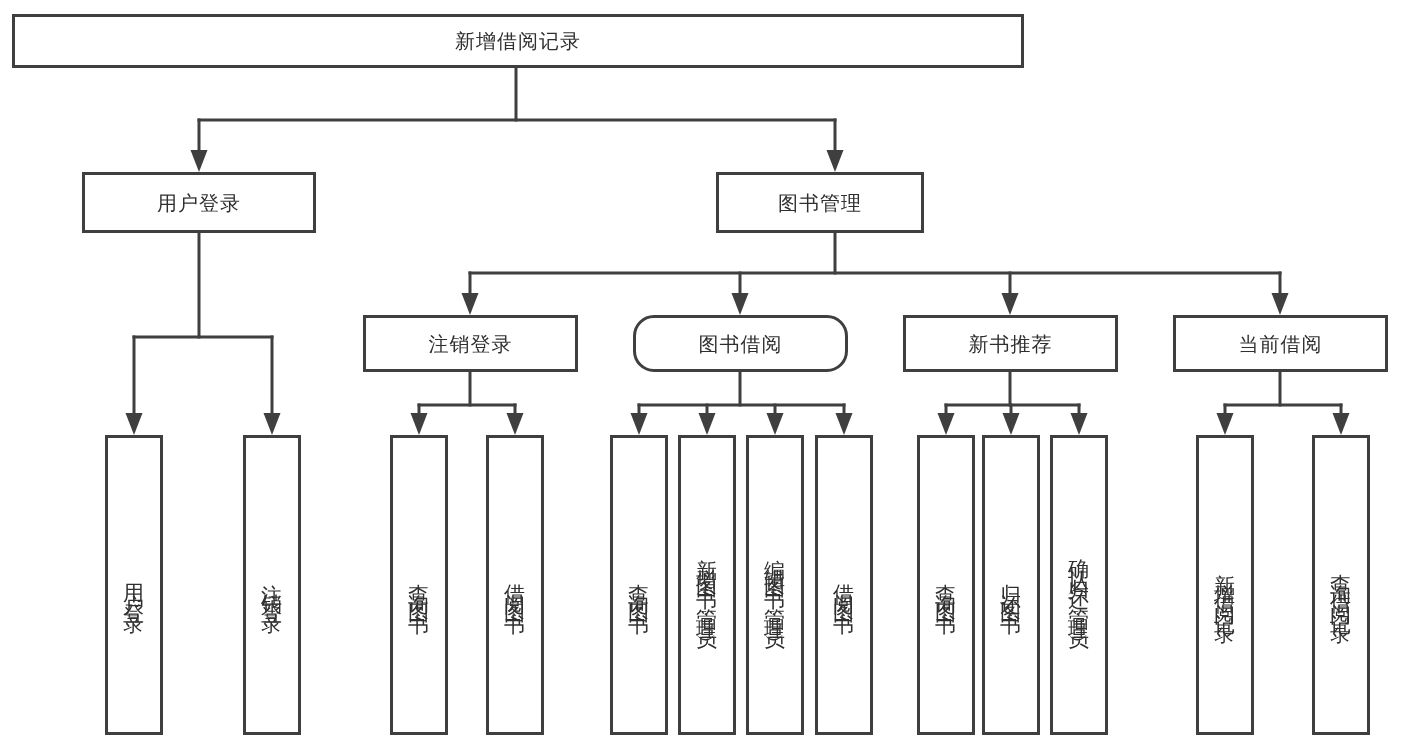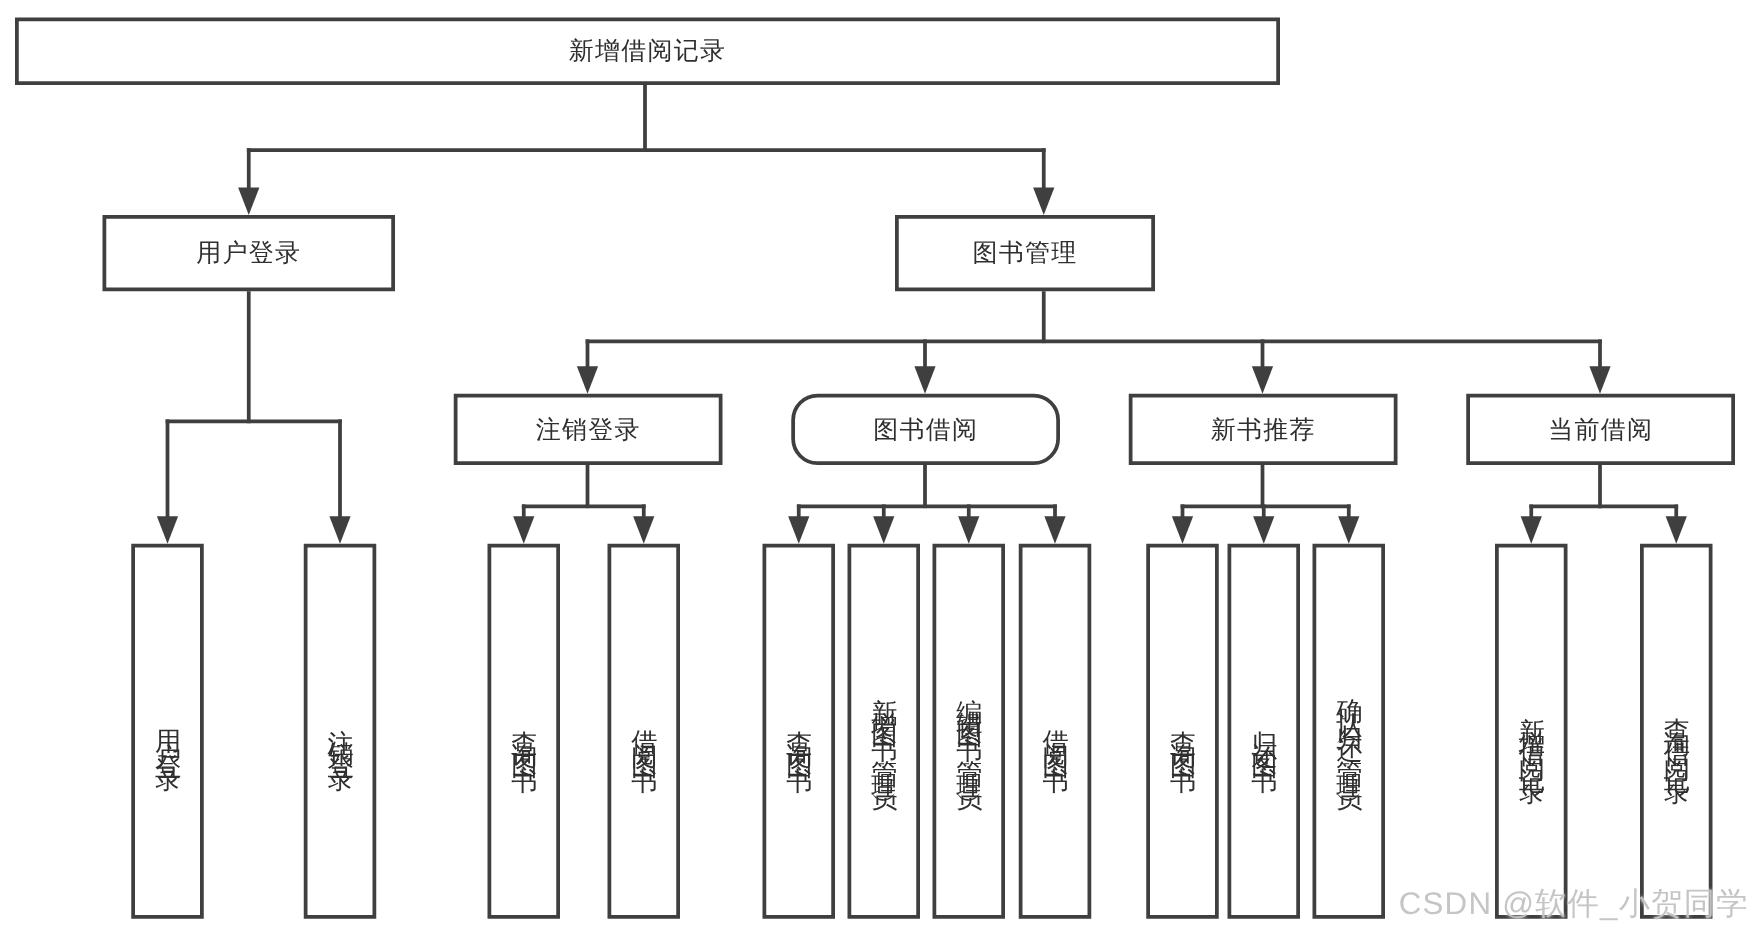--- a/index.html
+++ b/index.html
@@ -151,15 +151,14 @@
   <div class="box leaf" style="left:746px; top:435px; width:58px; height:300px;">编辑图书（管理员）</div>
   <div class="box leaf" style="left:815px; top:435px; width:58px; height:300px;">借阅图书</div>
 
   <div class="box leaf" style="left:917px; top:435px; width:58px; height:300px;">查询图书</div>
   <div class="box leaf" style="left:982px; top:435px; width:58px; height:300px;">归还图书</div>
   <div class="box leaf" style="left:1050px; top:435px; width:58px; height:300px;">确认归还（管理员）</div>
 
   <div class="box leaf" style="left:1196px; top:435px; width:58px; height:300px;">新增借阅记录</div>
   <div class="box leaf" style="left:1312px; top:435px; width:58px; height:300px;">查询借阅记录</div>
 
-  <div class="watermark">CSDN @软件_小贺同学</div>
 
 </div>
 
 </body></html>

